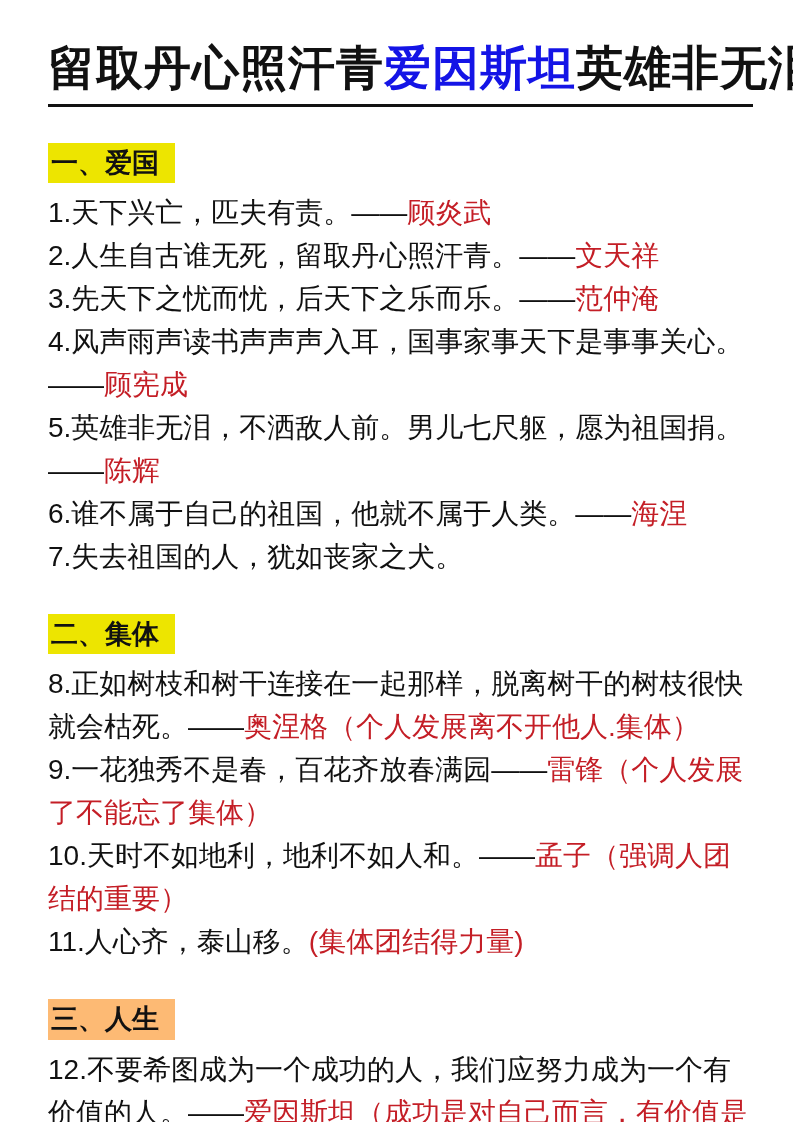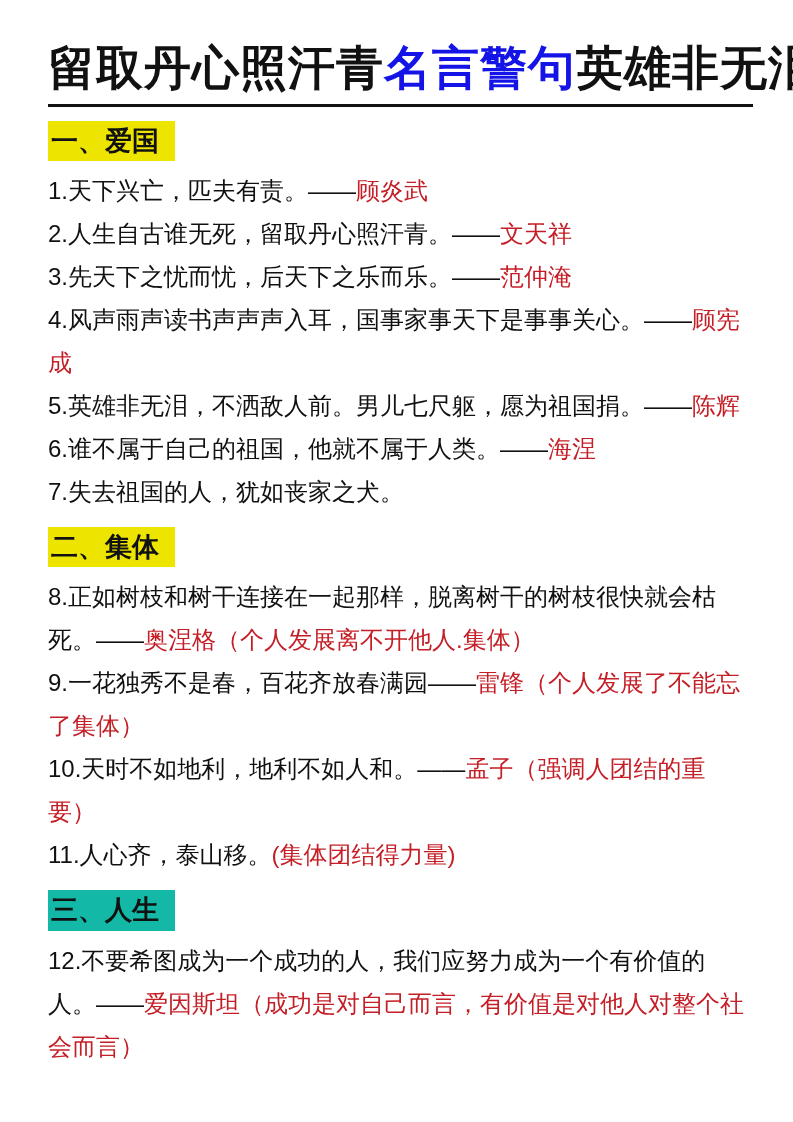--- a/index.html
+++ b/index.html
@@ -26,44 +26,44 @@
     font-size: 47px;
     font-weight: 900;
     line-height: 1.12;
     letter-spacing: 1px;
     white-space: nowrap;
   }
   .title-block {
     border-bottom: 3px solid #111111;
     padding-bottom: 9px;
   }
-  .section { margin-top: 14px; }
+  .section { margin-top: 36px; }
   .section + .section { }
   .section-heading {
     display: inline-block;
     margin: 0 0 8px 0;
     padding: 4px 16px 4px 3px;
     font-size: 27px;
     font-weight: 700;
     line-height: 1.2;
     color: #111111;
   }
   .quote {
     margin: 0;
-    font-size: 24px;
+    font-size: 28px;
     line-height: 43px;
     color: #111111;
     word-break: break-all;
   }
 </style>
 </head>
 <body>
 
 <div class="page">
   <div class="title-block">
-    <h1 class="title" id="title"><span style="color: rgb(17, 17, 17);">留取丹心照汗青</span><span style="color: rgb(20, 20, 230);">名言警句</span><span style="color: rgb(17, 17, 17);">英雄非无泪</span></h1>
+    <h1 class="title" id="title"><span style="color: rgb(17, 17, 17);">留取丹心照汗青</span><span style="color: rgb(20, 20, 230);">爱因斯坦</span><span style="color: rgb(17, 17, 17);">英雄非无泪</span></h1>
   </div>
   <div id="sections">
       <div class="section"><h2 class="section-heading" style="background: rgb(237, 229, 0);">一、爱国</h2><p class="quote"><span style="color: rgb(17, 17, 17);">1.天下兴亡，匹夫有责。——</span><span style="color: rgb(196, 30, 38);">顾炎武</span></p><p class="quote"><span style="color: rgb(17, 17, 17);">2.人生自古谁无死，留取丹心照汗青。——</span><span style="color: rgb(196, 30, 38);">文天祥</span></p><p class="quote"><span style="color: rgb(17, 17, 17);">3.先天下之忧而忧，后天下之乐而乐。——</span><span style="color: rgb(196, 30, 38);">范仲淹</span></p><p class="quote"><span style="color: rgb(17, 17, 17);">4.风声雨声读书声声声入耳，国事家事天下是事事关心。——</span><span style="color: rgb(196, 30, 38);">顾宪成</span></p><p class="quote"><span style="color: rgb(17, 17, 17);">5.英雄非无泪，不洒敌人前。男儿七尺躯，愿为祖国捐。——</span><span style="color: rgb(196, 30, 38);">陈辉</span></p><p class="quote"><span style="color: rgb(17, 17, 17);">6.谁不属于自己的祖国，他就不属于人类。——</span><span style="color: rgb(196, 30, 38);">海涅</span></p><p class="quote"><span style="color: rgb(17, 17, 17);">7.失去祖国的人，犹如丧家之犬。</span></p></div>
       <div class="section"><h2 class="section-heading" style="background: rgb(237, 229, 0);">二、集体</h2><p class="quote"><span style="color: rgb(17, 17, 17);">8.正如树枝和树干连接在一起那样，脱离树干的树枝很快就会枯死。——</span><span style="color: rgb(196, 30, 38);">奥涅格（个人发展离不开他人.集体）</span></p><p class="quote"><span style="color: rgb(17, 17, 17);">9.一花独秀不是春，百花齐放春满园——</span><span style="color: rgb(196, 30, 38);">雷锋（个人发展了不能忘了集体）</span></p><p class="quote"><span style="color: rgb(17, 17, 17);">10.天时不如地利，地利不如人和。——</span><span style="color: rgb(196, 30, 38);">孟子（强调人团结的重要）</span></p><p class="quote"><span style="color: rgb(17, 17, 17);">11.人心齐，泰山移。</span><span style="color: rgb(196, 30, 38);">(集体团结得力量)</span></p></div>
-      <div class="section"><h2 class="section-heading" style="background: #14b8a6;">三、人生</h2><p class="quote"><span style="color: rgb(17, 17, 17);">12.不要希图成为一个成功的人，我们应努力成为一个有价值的人。——</span><span style="color: rgb(196, 30, 38);">爱因斯坦（成功是对自己而言，有价值是对他人对整个社会而言）</span></p></div>
+      <div class="section"><h2 class="section-heading" style="background: #fdba74;">三、人生</h2><p class="quote"><span style="color: rgb(17, 17, 17);">12.不要希图成为一个成功的人，我们应努力成为一个有价值的人。——</span><span style="color: rgb(196, 30, 38);">爱因斯坦（成功是对自己而言，有价值是对他人对整个社会而言）</span></p></div>
     </div>
 </div>
 
 </body></html>

